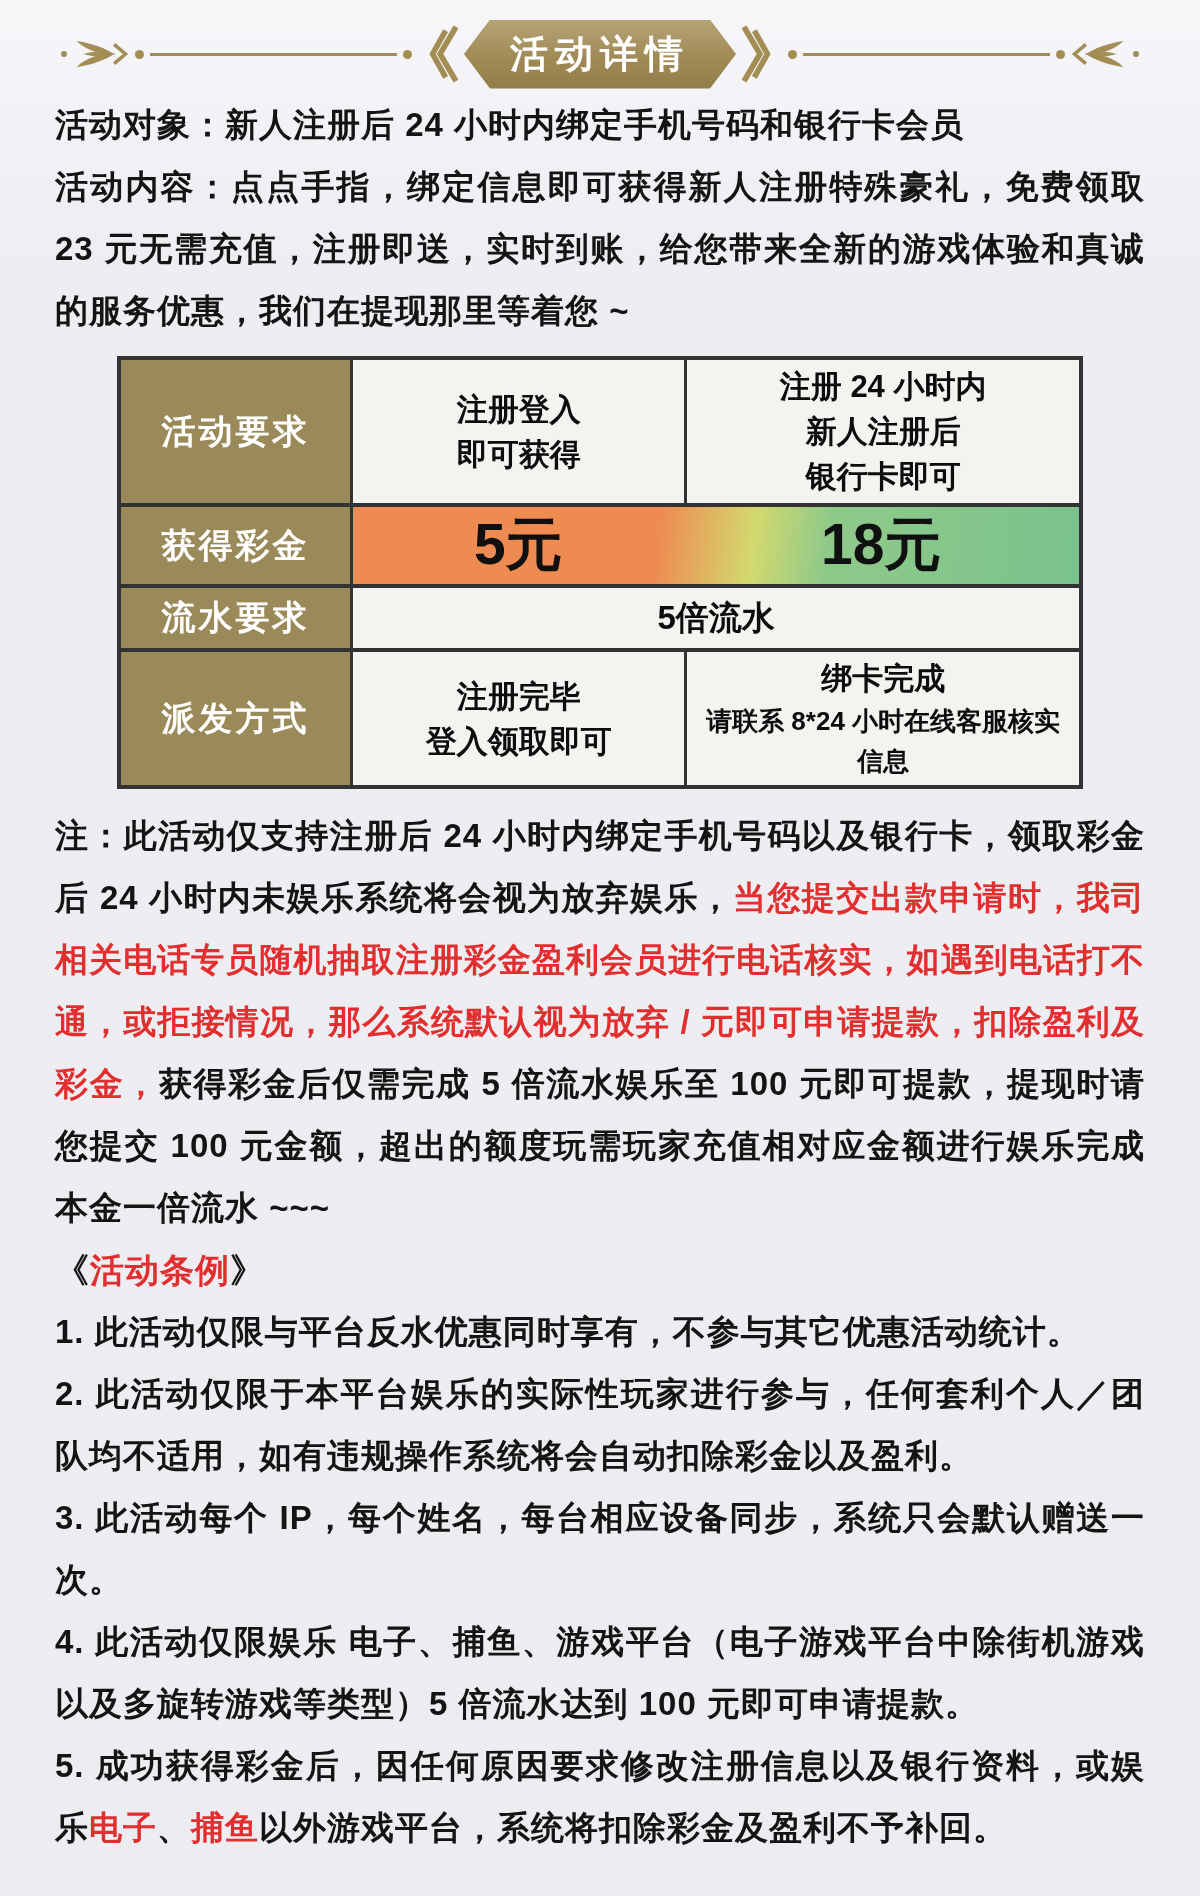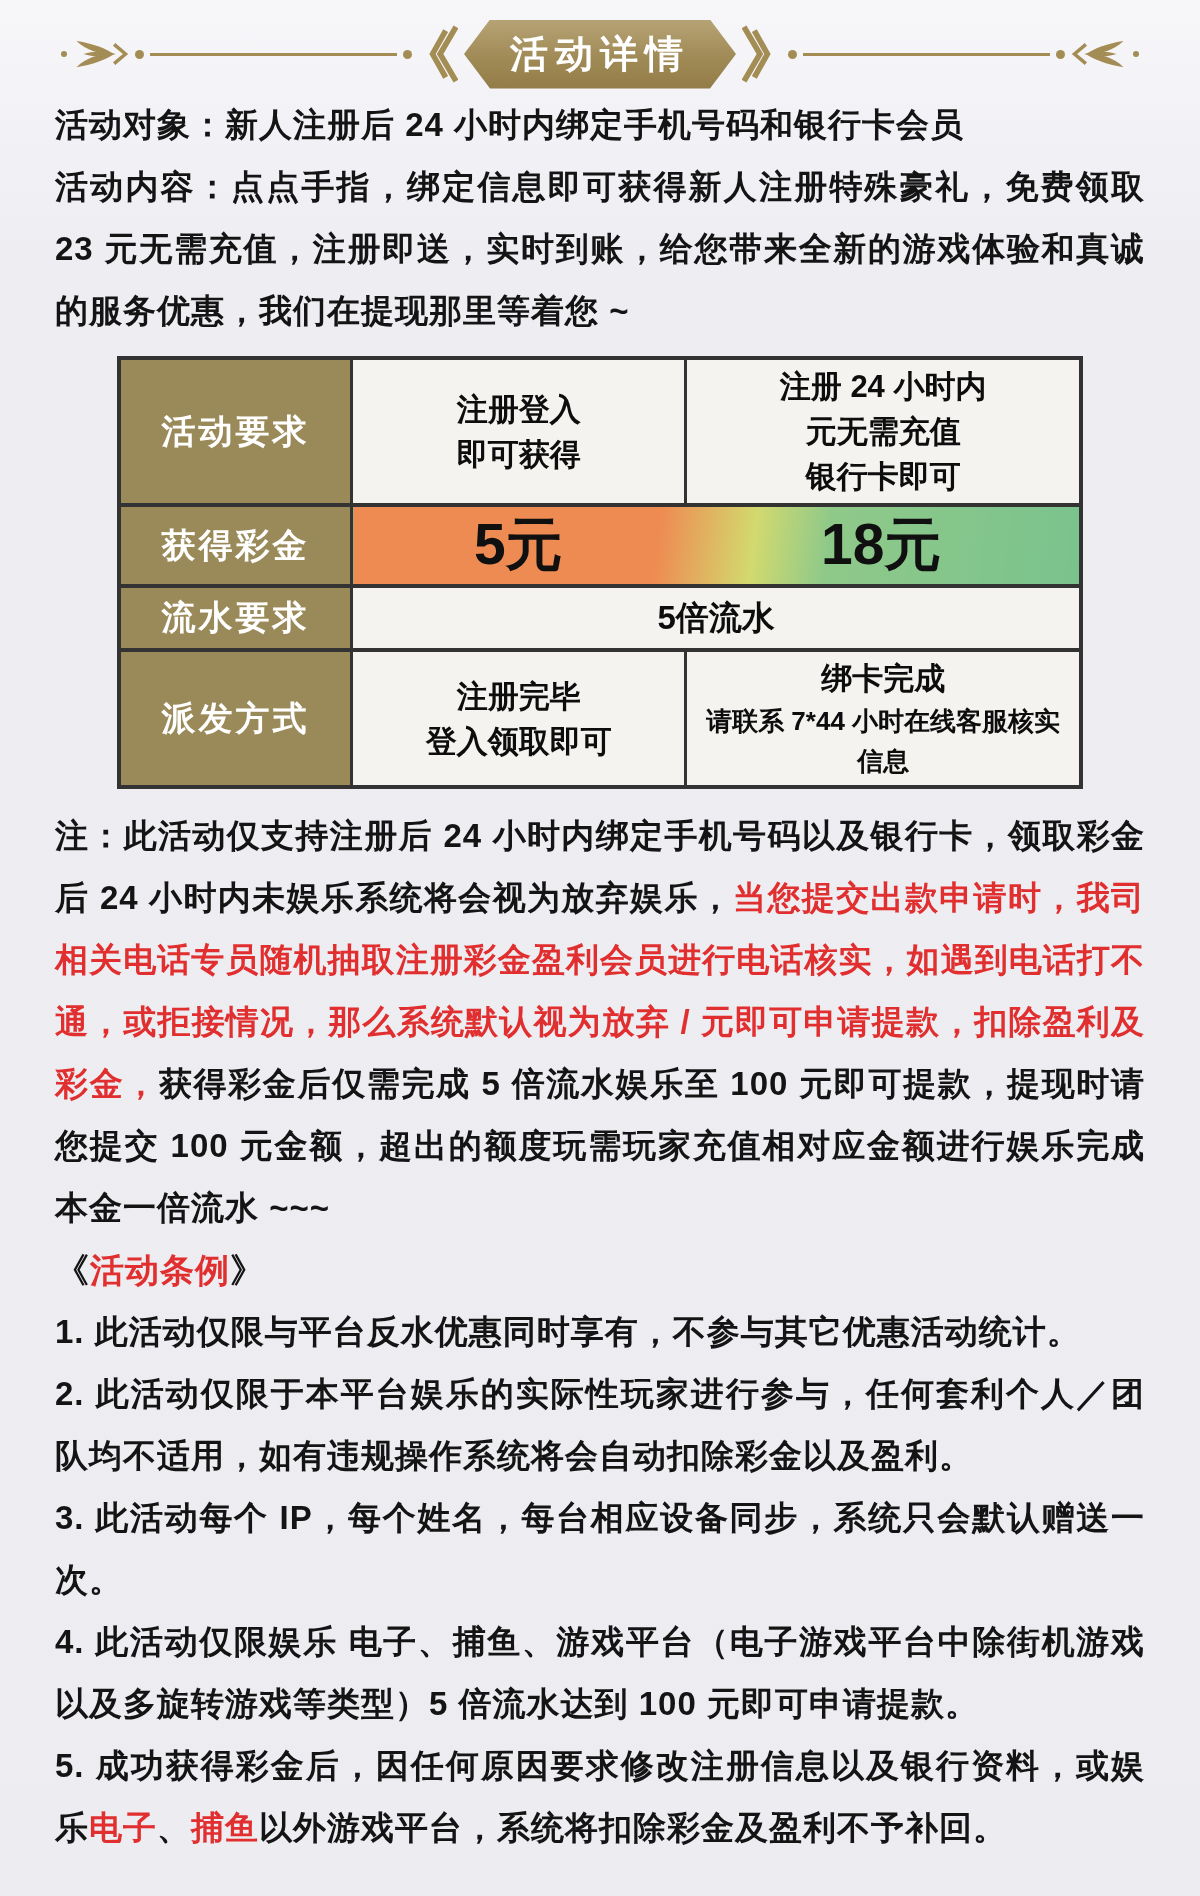--- a/index.html
+++ b/index.html
@@ -111,21 +111,21 @@
   <table class="ptable">
     <tbody>
         <tr class="r1">
       <th>活动要求</th>
       <td class="c2">
         <span class="line1">注册登入</span>
         <span class="line1">即可获得</span>
       </td>
       <td class="c3">
         <span class="line1">注册 24 小时内</span>
-        <span class="line1">元无需充值</span>
+        <span class="line1">新人注册后</span>
         <span class="line1">银行卡即可</span>
       </td>
     </tr>
     <tr class="r2">
       <th>获得彩金</th>
       <td colspan="2" class="gradcell">
         <div class="gradwrap">
           <span class="v1">5元</span>
           <span class="v2">18元</span>
         </div>
@@ -136,21 +136,21 @@
       <td colspan="2">5倍流水</td>
     </tr>
     <tr class="r4">
       <th>派发方式</th>
       <td class="c2">
         <span class="line1">注册完毕</span>
         <span class="line1">登入领取即可</span>
       </td>
       <td class="c3">
         <span class="line1">绑卡完成</span>
-        <span class="small2">请联系 7*44 小时在线客服核实信息</span>
+        <span class="small2">请联系 8*24 小时在线客服核实信息</span>
       </td>
     </tr>
   </tbody>
     </table>
 
   <p class="bodyline"><span>注：此活动仅支持注册后 24 小时内绑定手机号码以及银行卡，领取彩金后 24 小时内未娱乐系统将会视为放弃娱乐，</span><span class="red">当您提交出款申请时，我司相关电话专员随机抽取注册彩金盈利会员进行电话核实，如遇到电话打不通，或拒接情况，那么系统默认视为放弃 / 元即可申请提款，扣除盈利及彩金，</span><span>获得彩金后仅需完成 5 倍流水娱乐至 100 元即可提款，提现时请您提交 100 元金额，超出的额度玩需玩家充值相对应金额进行娱乐完成本金一倍流水 ~~~</span></p>
 
   <p class="rules-title"><span>《</span><span class="red">活动条例</span><span>》</span></p>
 
   <div>

